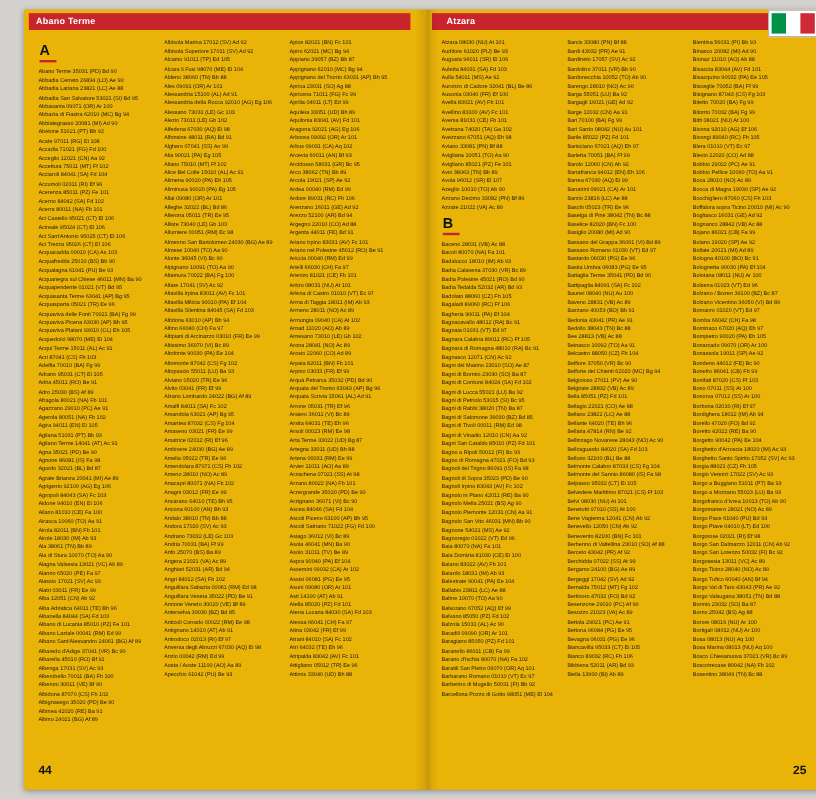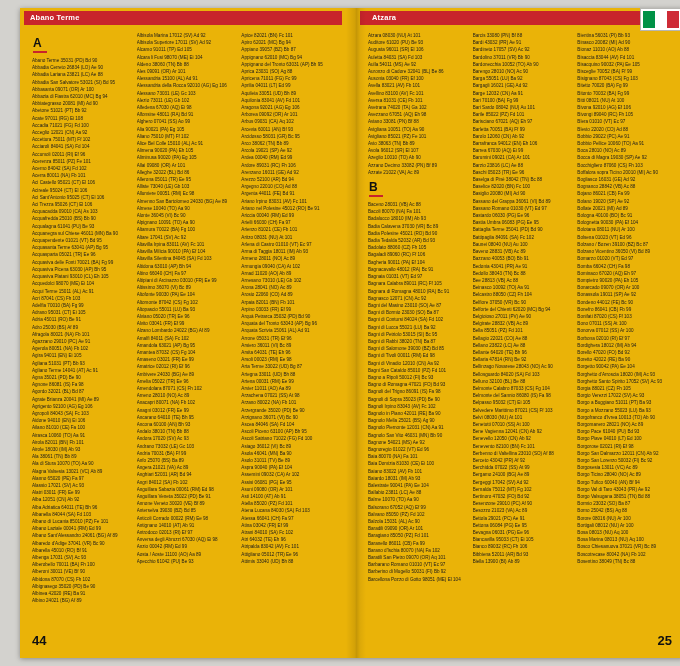--- a/index.html
+++ b/index.html
@@ -46,21 +46,21 @@
     white-space:nowrap;overflow:hidden;
   }
   .letter{
     margin:1px 0 4px 1px;
   }
   .letter span{
     display:inline-block;font-size:12px;font-weight:bold;color:#111;
     border-bottom:2px solid #c8242b;padding:0 5px 1px 0;line-height:13px;
   }
   .pagenum{
-    position:absolute;bottom:10px;font-size:13px;font-weight:bold;color:#111;
+    position:absolute;bottom:10px;font-size:10px;font-weight:bold;color:#111;
   }
   .pagenum.left{left:12px;}
   .pagenum.right{right:12px;}
 </style>
 </head>
 <body>
 
 <div class="sheet">
 
   <div class="headbar left" style="background: rgb(200, 36, 43);">

